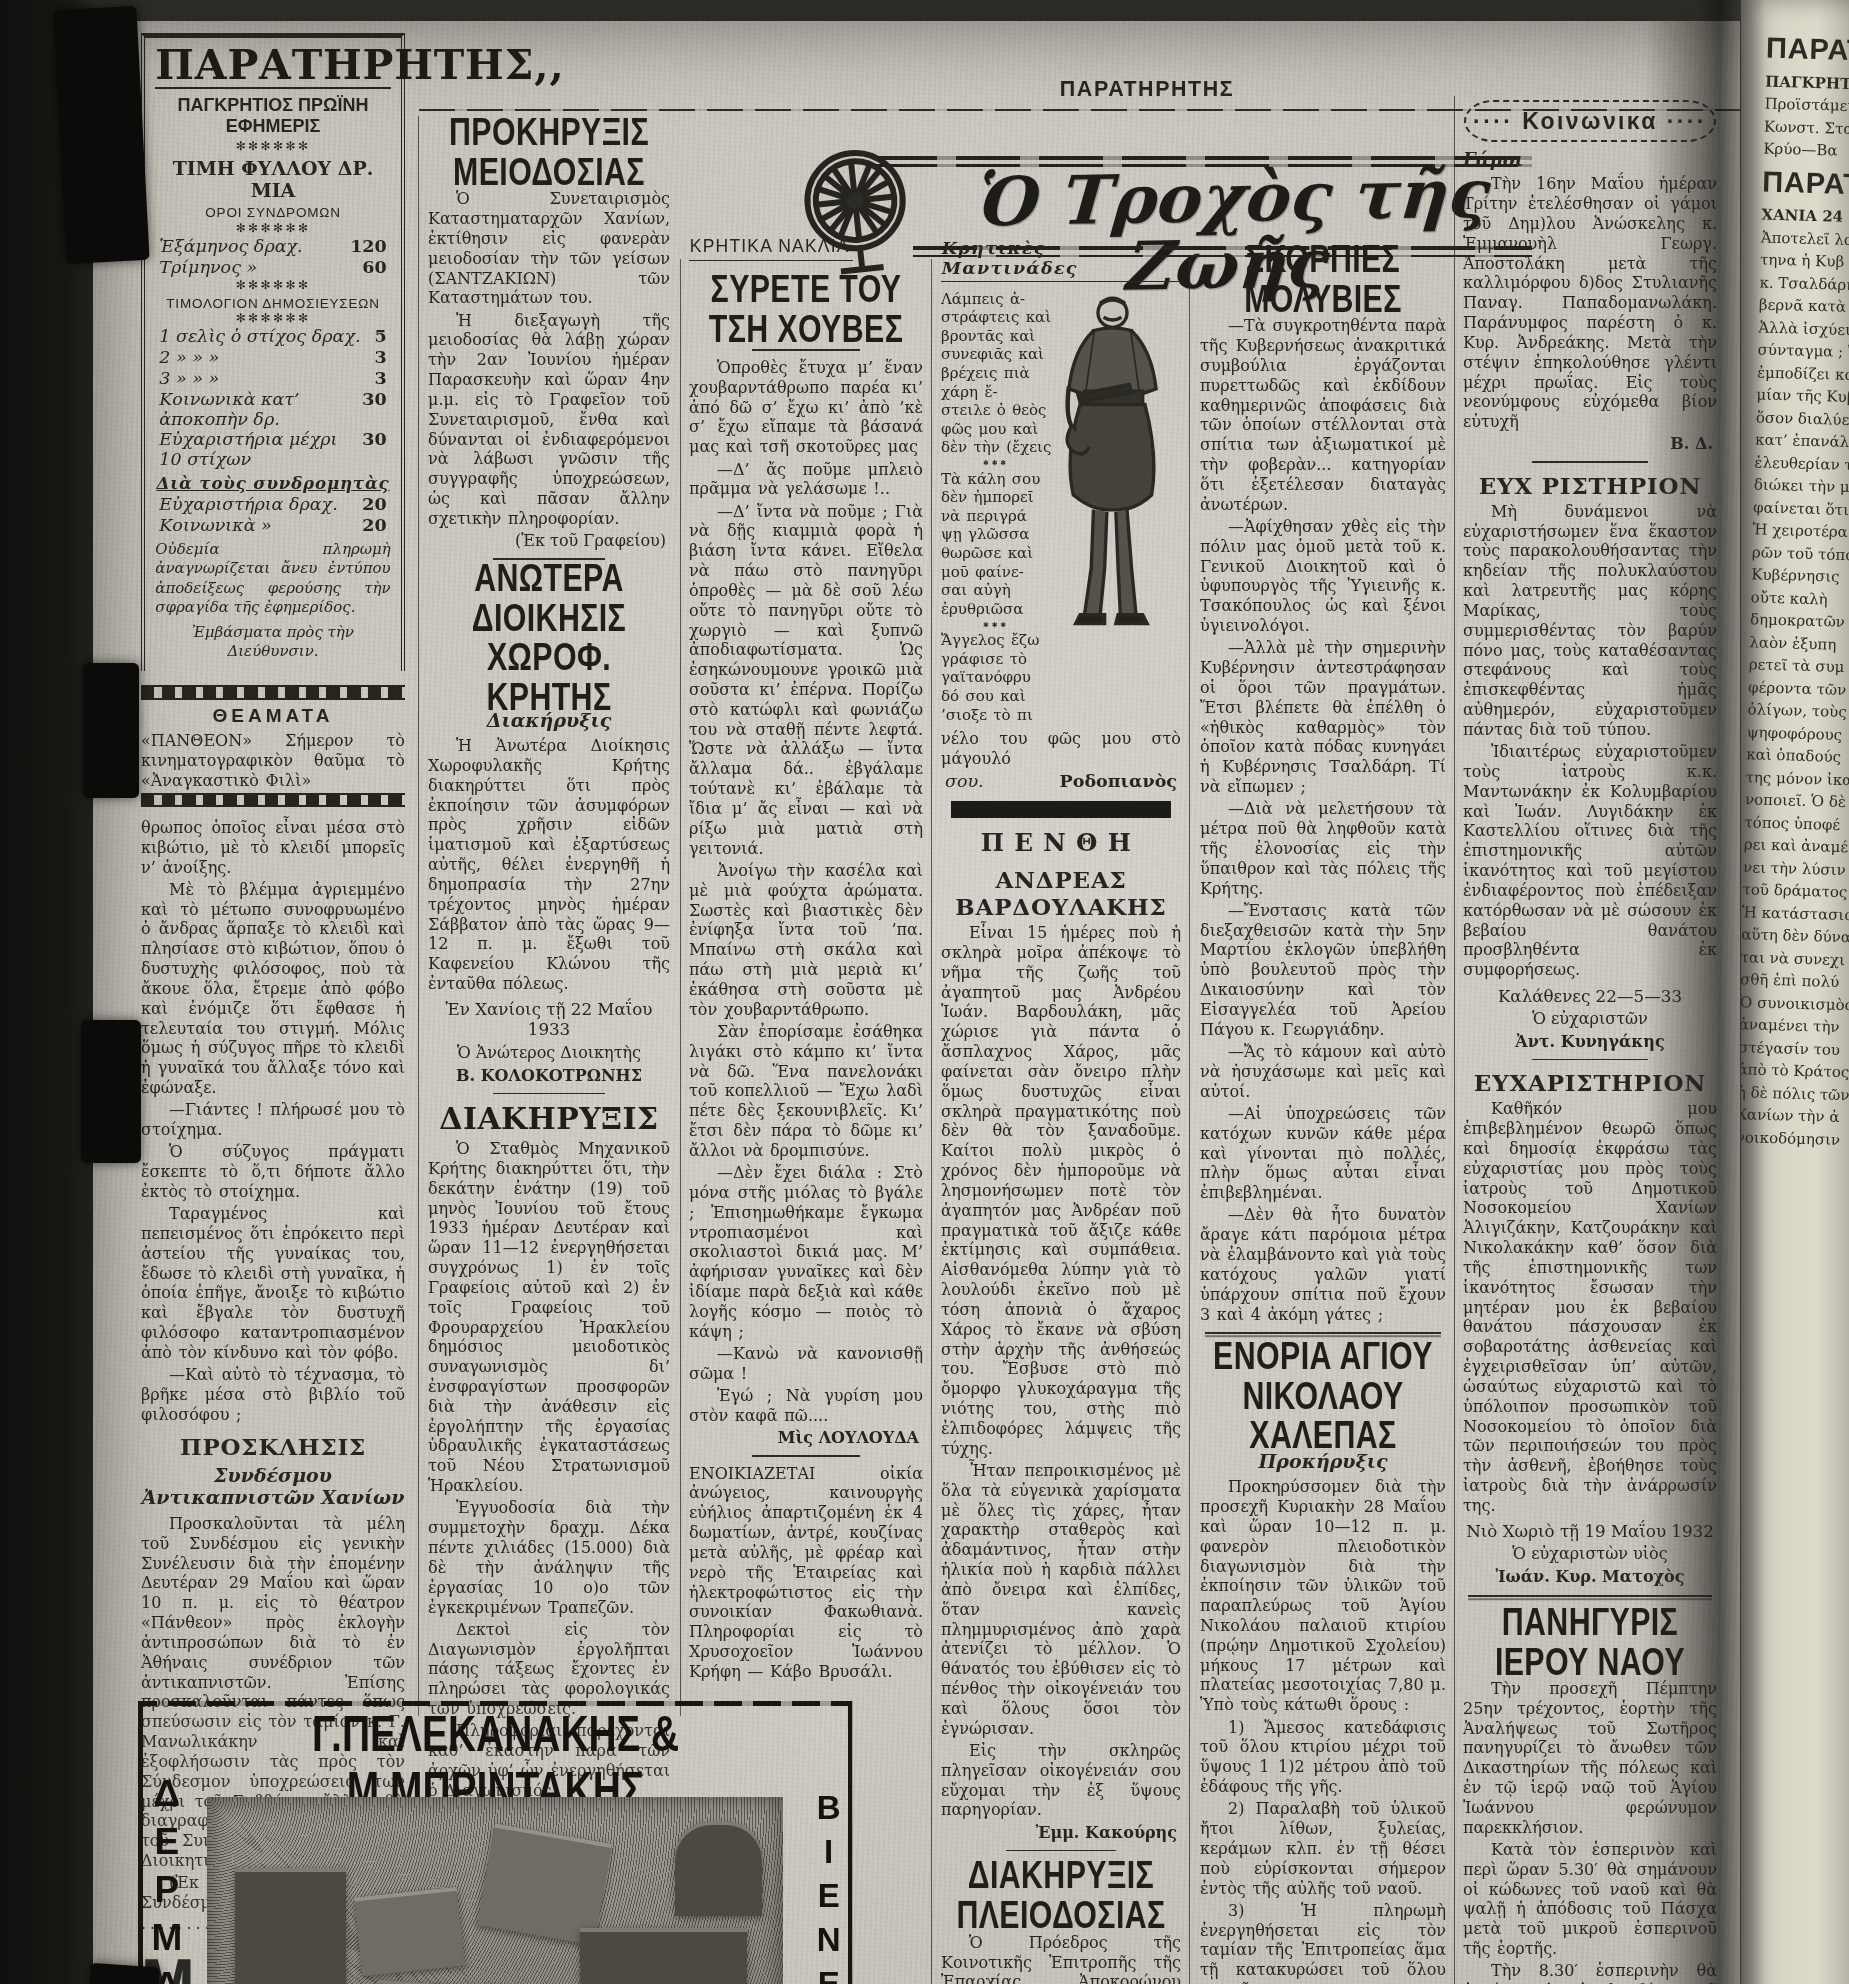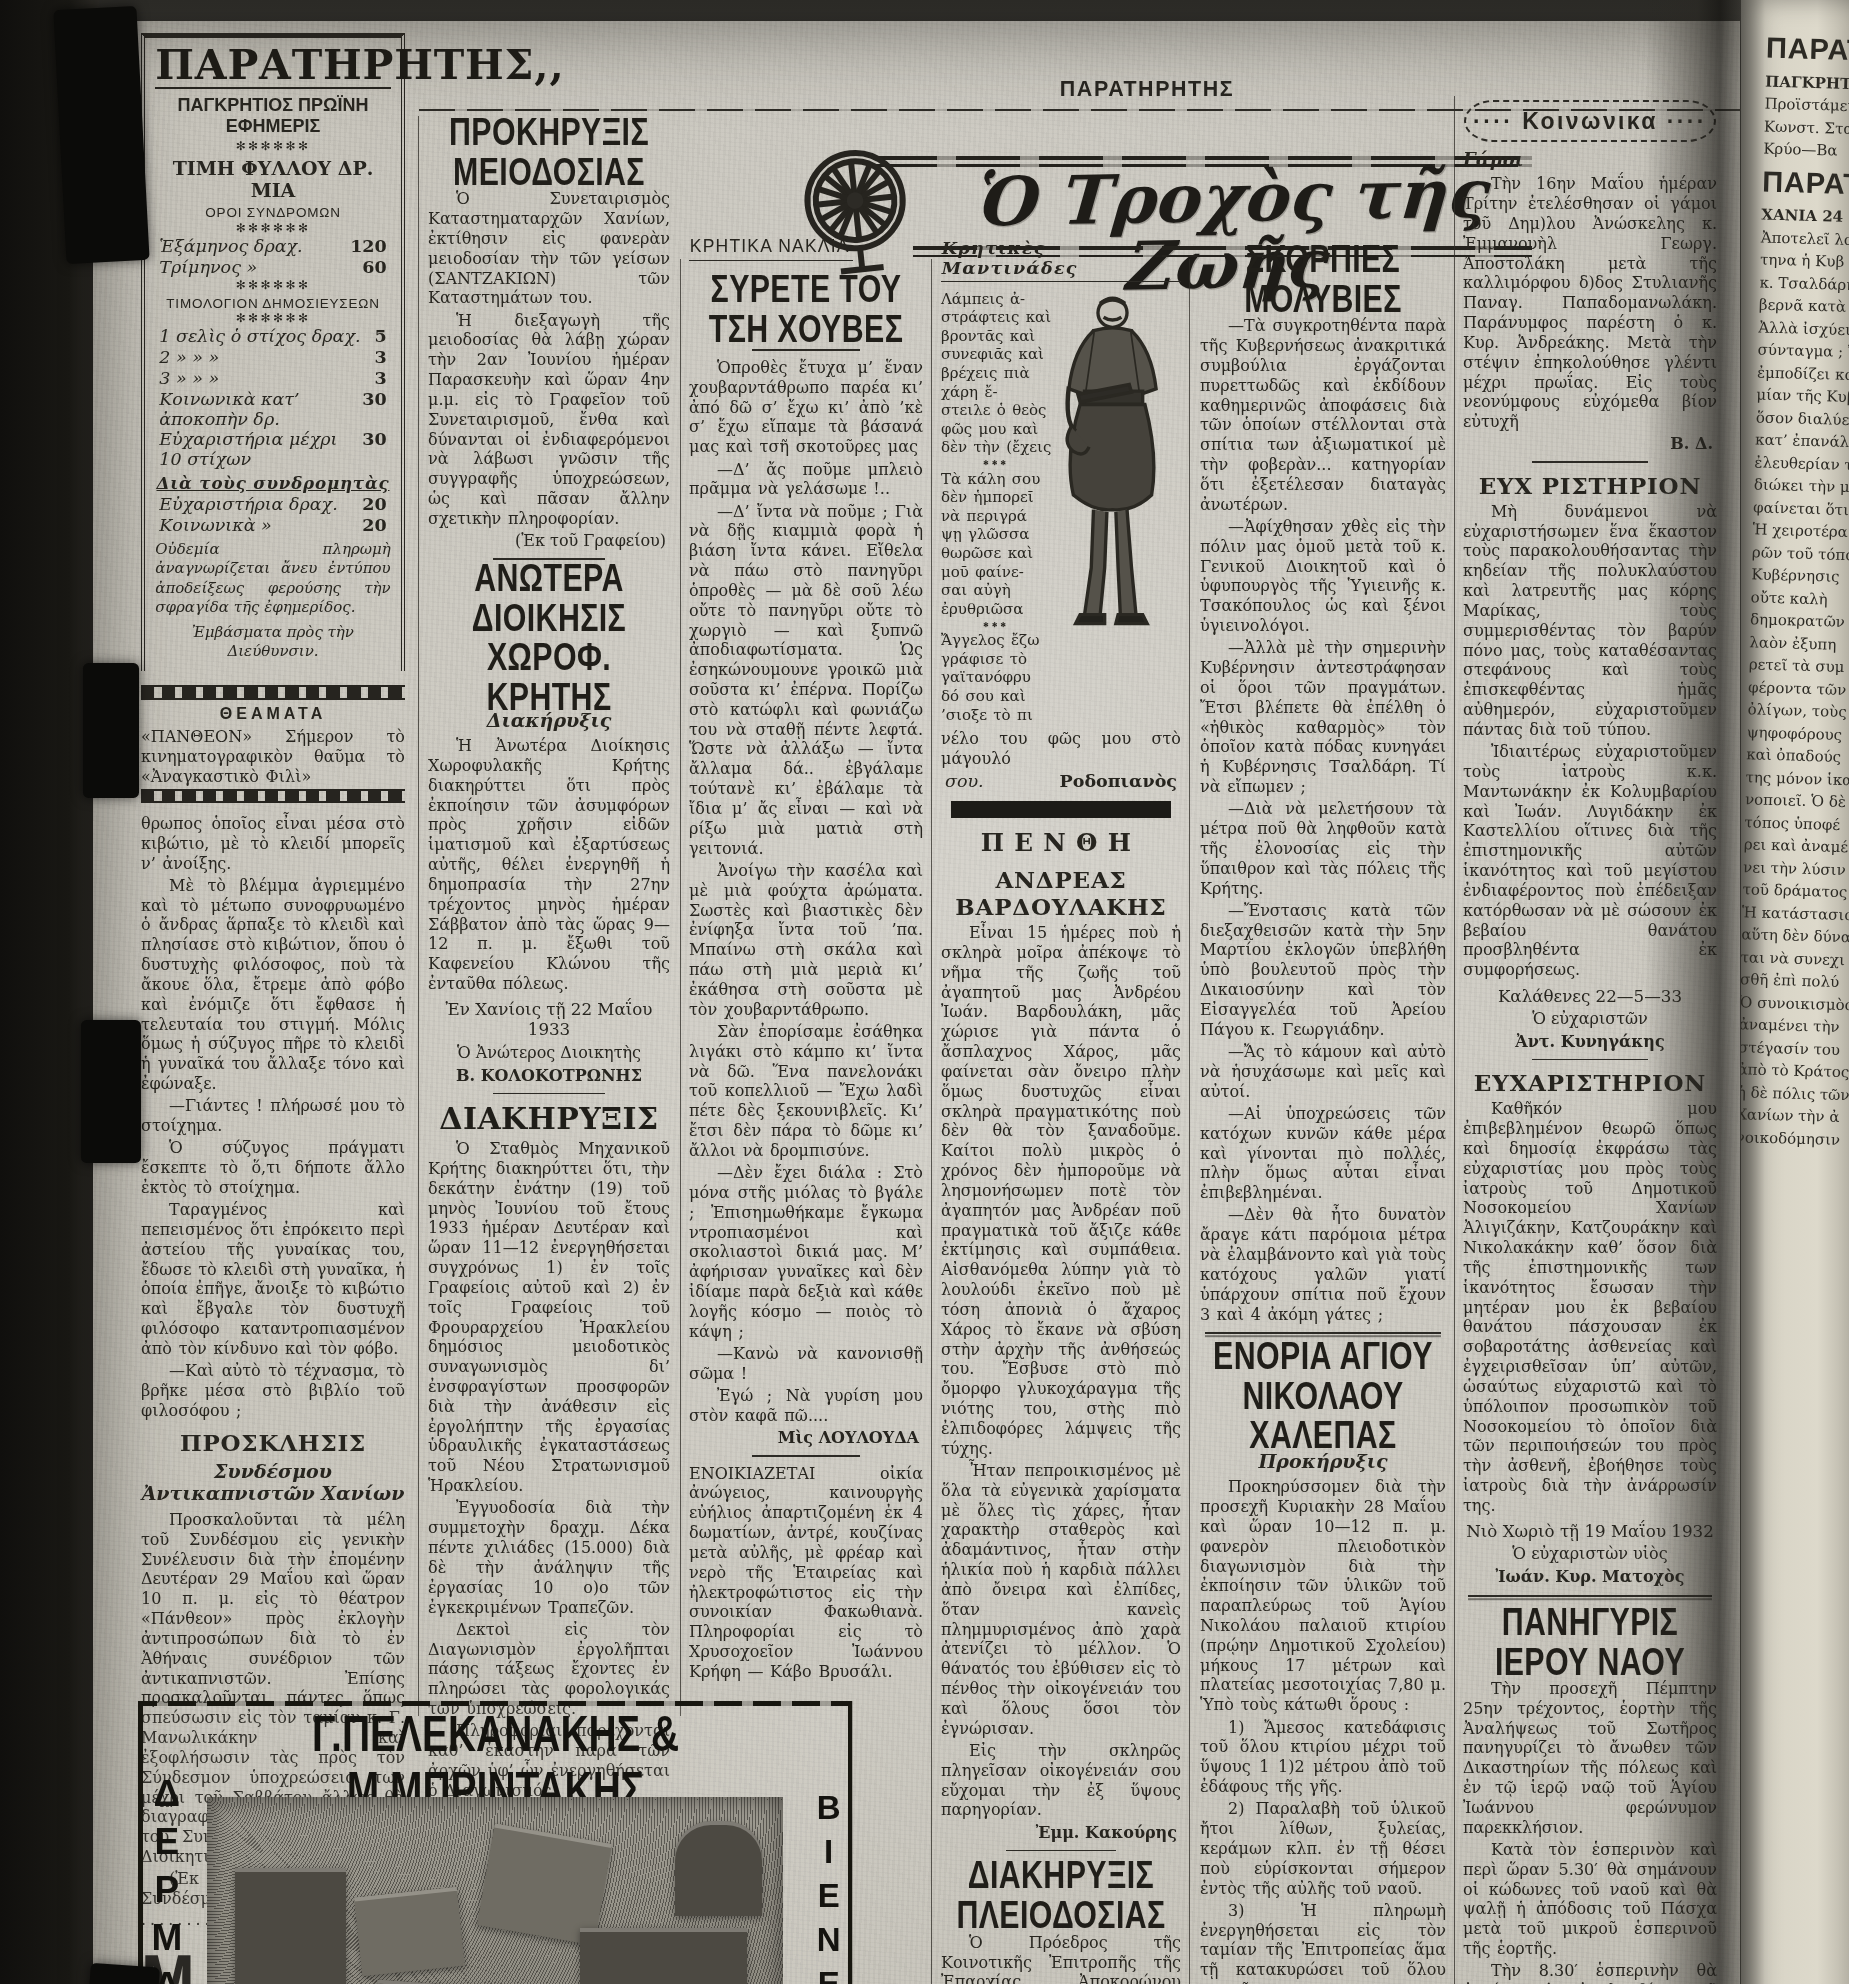--- a/index.html
+++ b/index.html
@@ -65,21 +65,21 @@
   .mh-price{font-weight:bold;font-size:19px;text-align:center;margin:4px 0 1.6px;}
   .mh-small{font-family:"Liberation Sans",sans-serif;font-size:13.5px;text-align:center;letter-spacing:0.8px;margin:4px 0 0.8px;}
   .starline{text-align:center;font-size:12px;letter-spacing:2.4px;margin:0.8px 0;}
   .tariff{display:flex;justify-content:space-between;font-size:17.5px;font-style:italic;margin:0.8px 4px;}
   .tariff .v{font-weight:bold;font-style:normal;}
   .mh-note{font-size:15px;font-style:italic;text-align:justify;margin:4.8px 0 0;line-height:1.3;}
   
   .theamata{margin:10.3px 0 4px;padding:4px 0 6.4px;}
   .keybar{height:10.3px;background:repeating-linear-gradient(90deg,#26241f 0 13.5px,transparent 13.5px 20.6px);
     border-top:2px solid #26241f;border-bottom:2px solid #26241f;}
-  .theamata .head{font-family:"Liberation Sans",sans-serif;font-weight:bold;font-size:16px;
+  .theamata .head{font-family:"Liberation Sans",sans-serif;font-weight:bold;font-size:19px;
     text-align:center;letter-spacing:4px;margin:4.8px 0;}
   
   .koinonika{border:2.8px dashed #2c2a25;border-radius:32px/23px;padding:5.6px 4px;margin:2.4px 0.8px 7.1px;}
   .koinonika .t{font-family:"Liberation Sans",sans-serif;font-weight:bold;font-size:23px;
     text-align:center;letter-spacing:2.4px;}
   
   .mant{display:flex;margin:1.6px 0;}
   .mant .verses{width:46%;}
   .mant .verses .p{font-size:15px;text-indent:0;text-align:left;}
   .mant .fig{width:54%;position:relative;}

